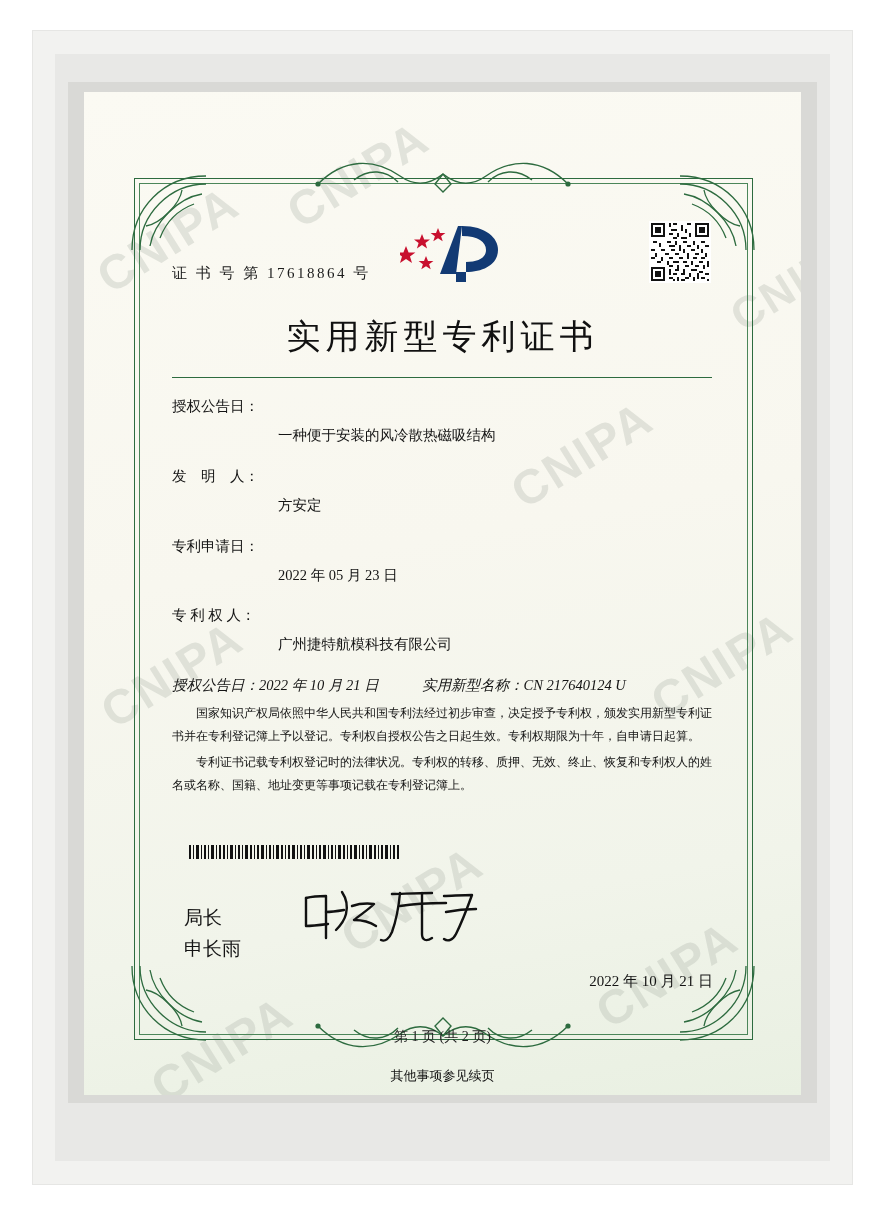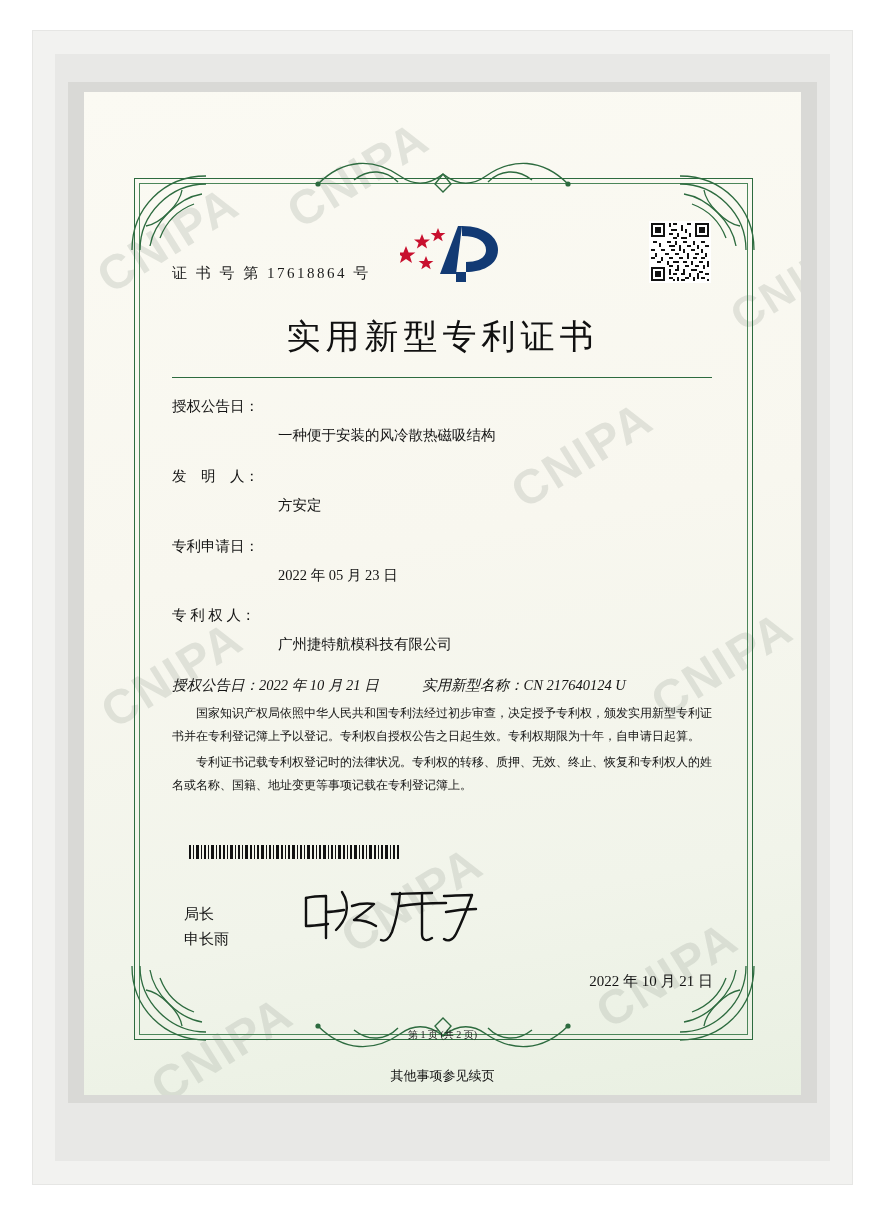--- a/index.html
+++ b/index.html
@@ -190,40 +190,40 @@
 
   .barcode {
     position: absolute;
     left: 105px; top: 753px;
     width: 212px; height: 14px;
   }
 
   .sign-label {
     position: absolute;
     left: 100px; top: 810px;
-    font-size: 15px;
+    font-size: 19px;
     line-height: 1.65;
     color: #141414;
   }
   .signature {
     position: absolute;
     left: 212px; top: 790px;
     width: 190px; height: 66px;
   }
   .issue-date {
     position: absolute;
     right: 88px; top: 880px;
     font-size: 15px;
     color: #141414;
   }
   .page-no {
     position: absolute;
     left: 0; right: 0; top: 936px;
     text-align: center;
-    font-size: 10px;
+    font-size: 14px;
     color: #222;
   }
   .footnote {
     position: absolute;
     left: 0; right: 0; top: 975px;
     text-align: center;
     font-size: 13px;
     color: #111;
   }
 </style>

